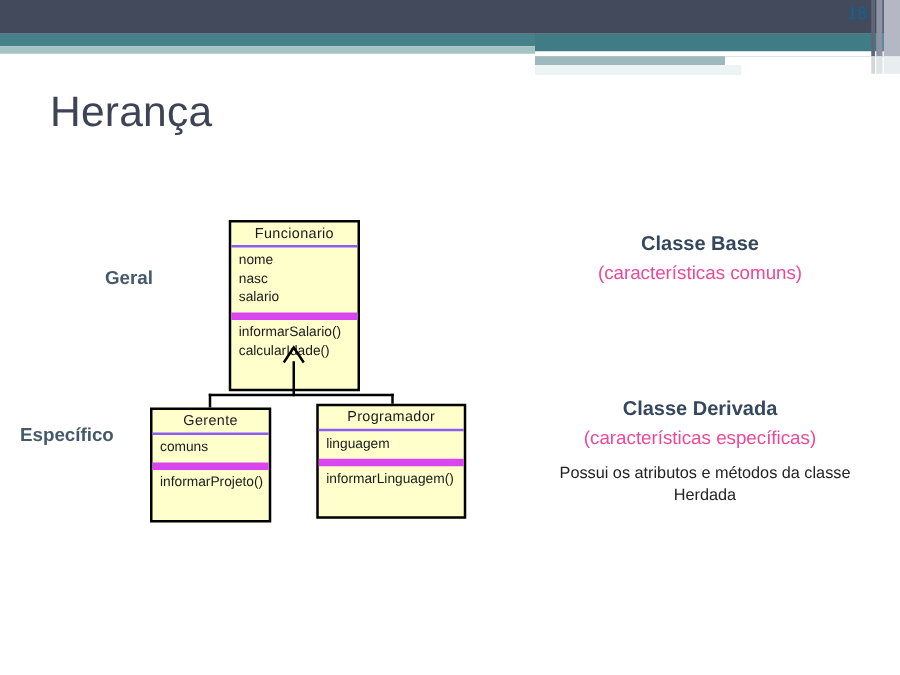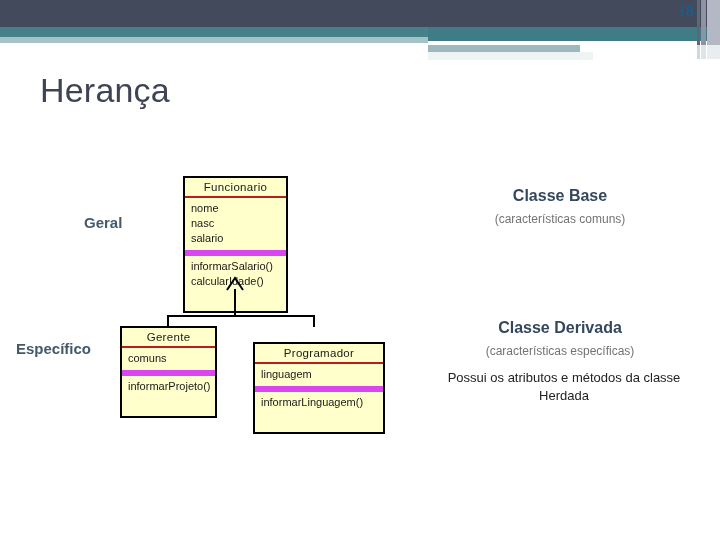--- a/index.html
+++ b/index.html
@@ -130,37 +130,37 @@
     background: #ffffcc;
     border: 2px solid #000000;
     box-sizing: border-box;
     font-family: "Liberation Sans", sans-serif;
     font-size: 11px;
     color: #1a1a1a;
   }
   .uml-name {
     text-align: center;
     padding: 3px 4px 3px 4px;
-    border-bottom: 2px solid #b91c1c;
+    border-bottom: 2px solid #8b5cf6;
     font-size: 11.5px;
     letter-spacing: 0.3px;
   }
   .uml-attrs {
     padding: 3px 6px 4px 6px;
     border-bottom: 6px solid #d946ef;
     line-height: 15px;
   }
   .uml-ops {
     padding: 3px 6px 22px 6px;
     line-height: 15px;
   }
 
   #class-funcionario { left: 183px; top: 16px; width: 105px; }
   #class-gerente     { left: 120px; top: 166px; width: 97px; }
-  #class-programador { left: 253px; top: 182px; width: 132px; }
+  #class-programador { left: 253px; top: 163px; width: 120px; }
 
   
   .conn { position: absolute; background: #000000; }
   #conn-vert-top   { left: 234px; top: 129px; width: 2px; height: 28px; }
   #conn-horizontal { left: 167px; top: 155px; width: 148px; height: 2px; }
   #conn-left-drop  { left: 167px; top: 155px; width: 2px; height: 12px; }
   #conn-right-drop { left: 313px; top: 155px; width: 2px; height: 12px; }
 
   #inherit-arrow {
     position: absolute;
@@ -189,22 +189,22 @@
     width: 280px;
     text-align: center;
   }
   .rc-heading {
     font-size: 16px;
     font-weight: bold;
     color: #35475c;
     line-height: 22px;
   }
   .rc-sub {
-    font-size: 12px;
-    color: #737373;
+    font-size: 15px;
+    color: #ec4899;
     line-height: 24px;
   }
   #block-derivada { margin-top: 86px; }
   #rc-note {
     margin-top: 6px;
     font-size: 13px;
     color: #222222;
     text-align: center;
     line-height: 18px;
     padding-left: 8px;

